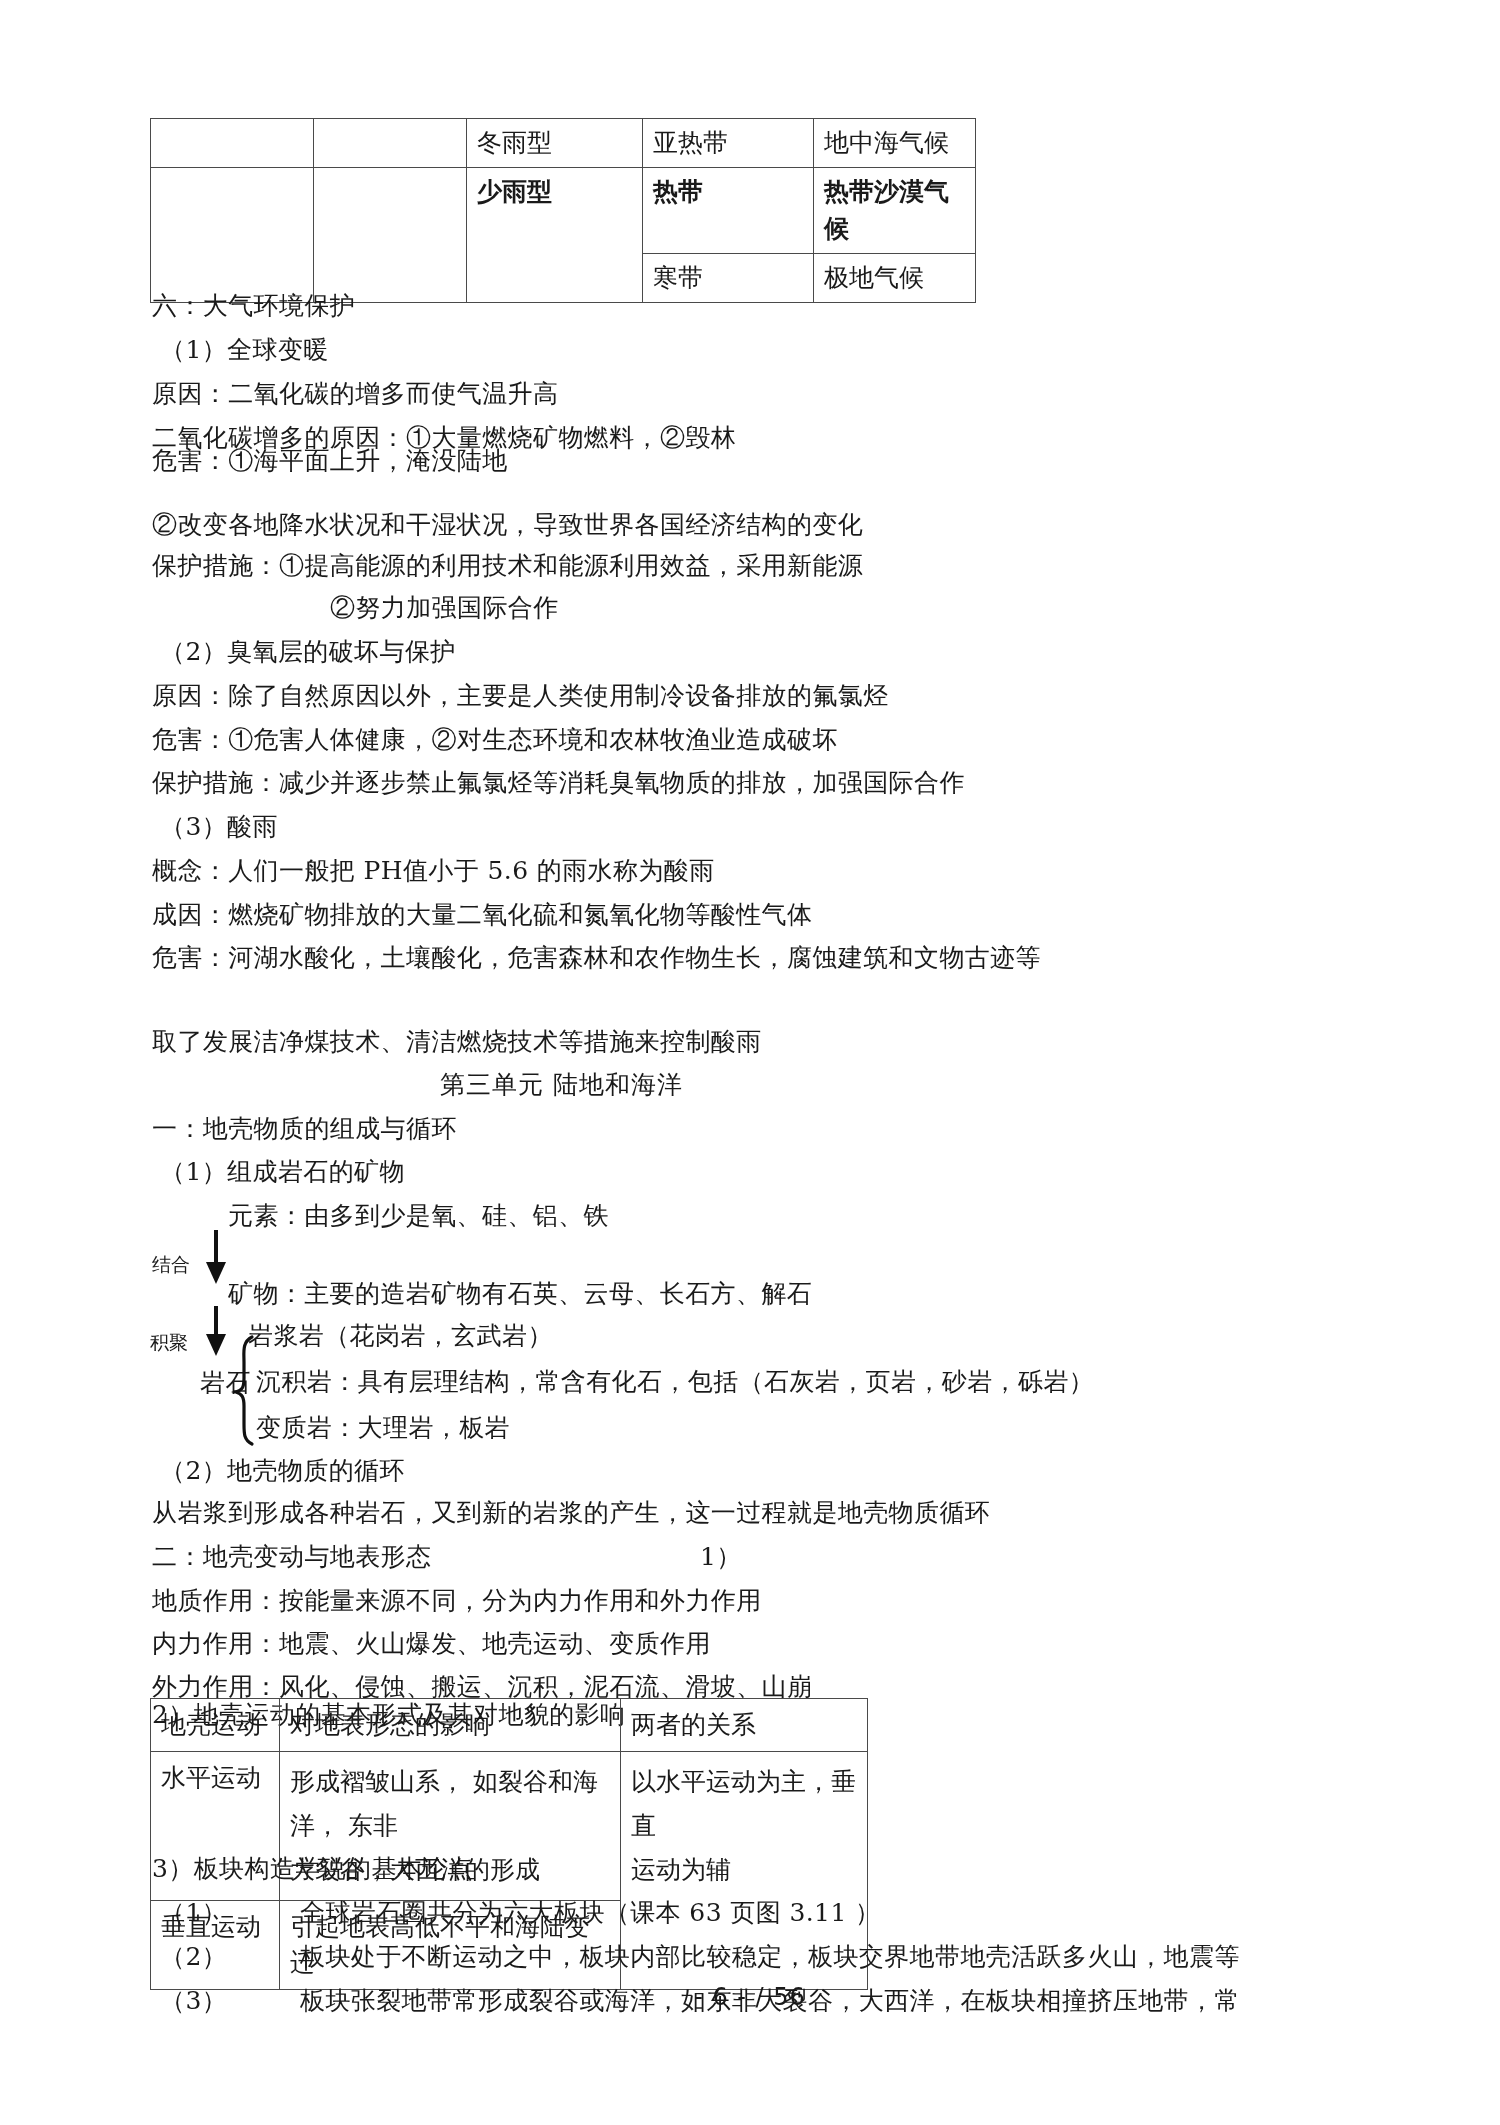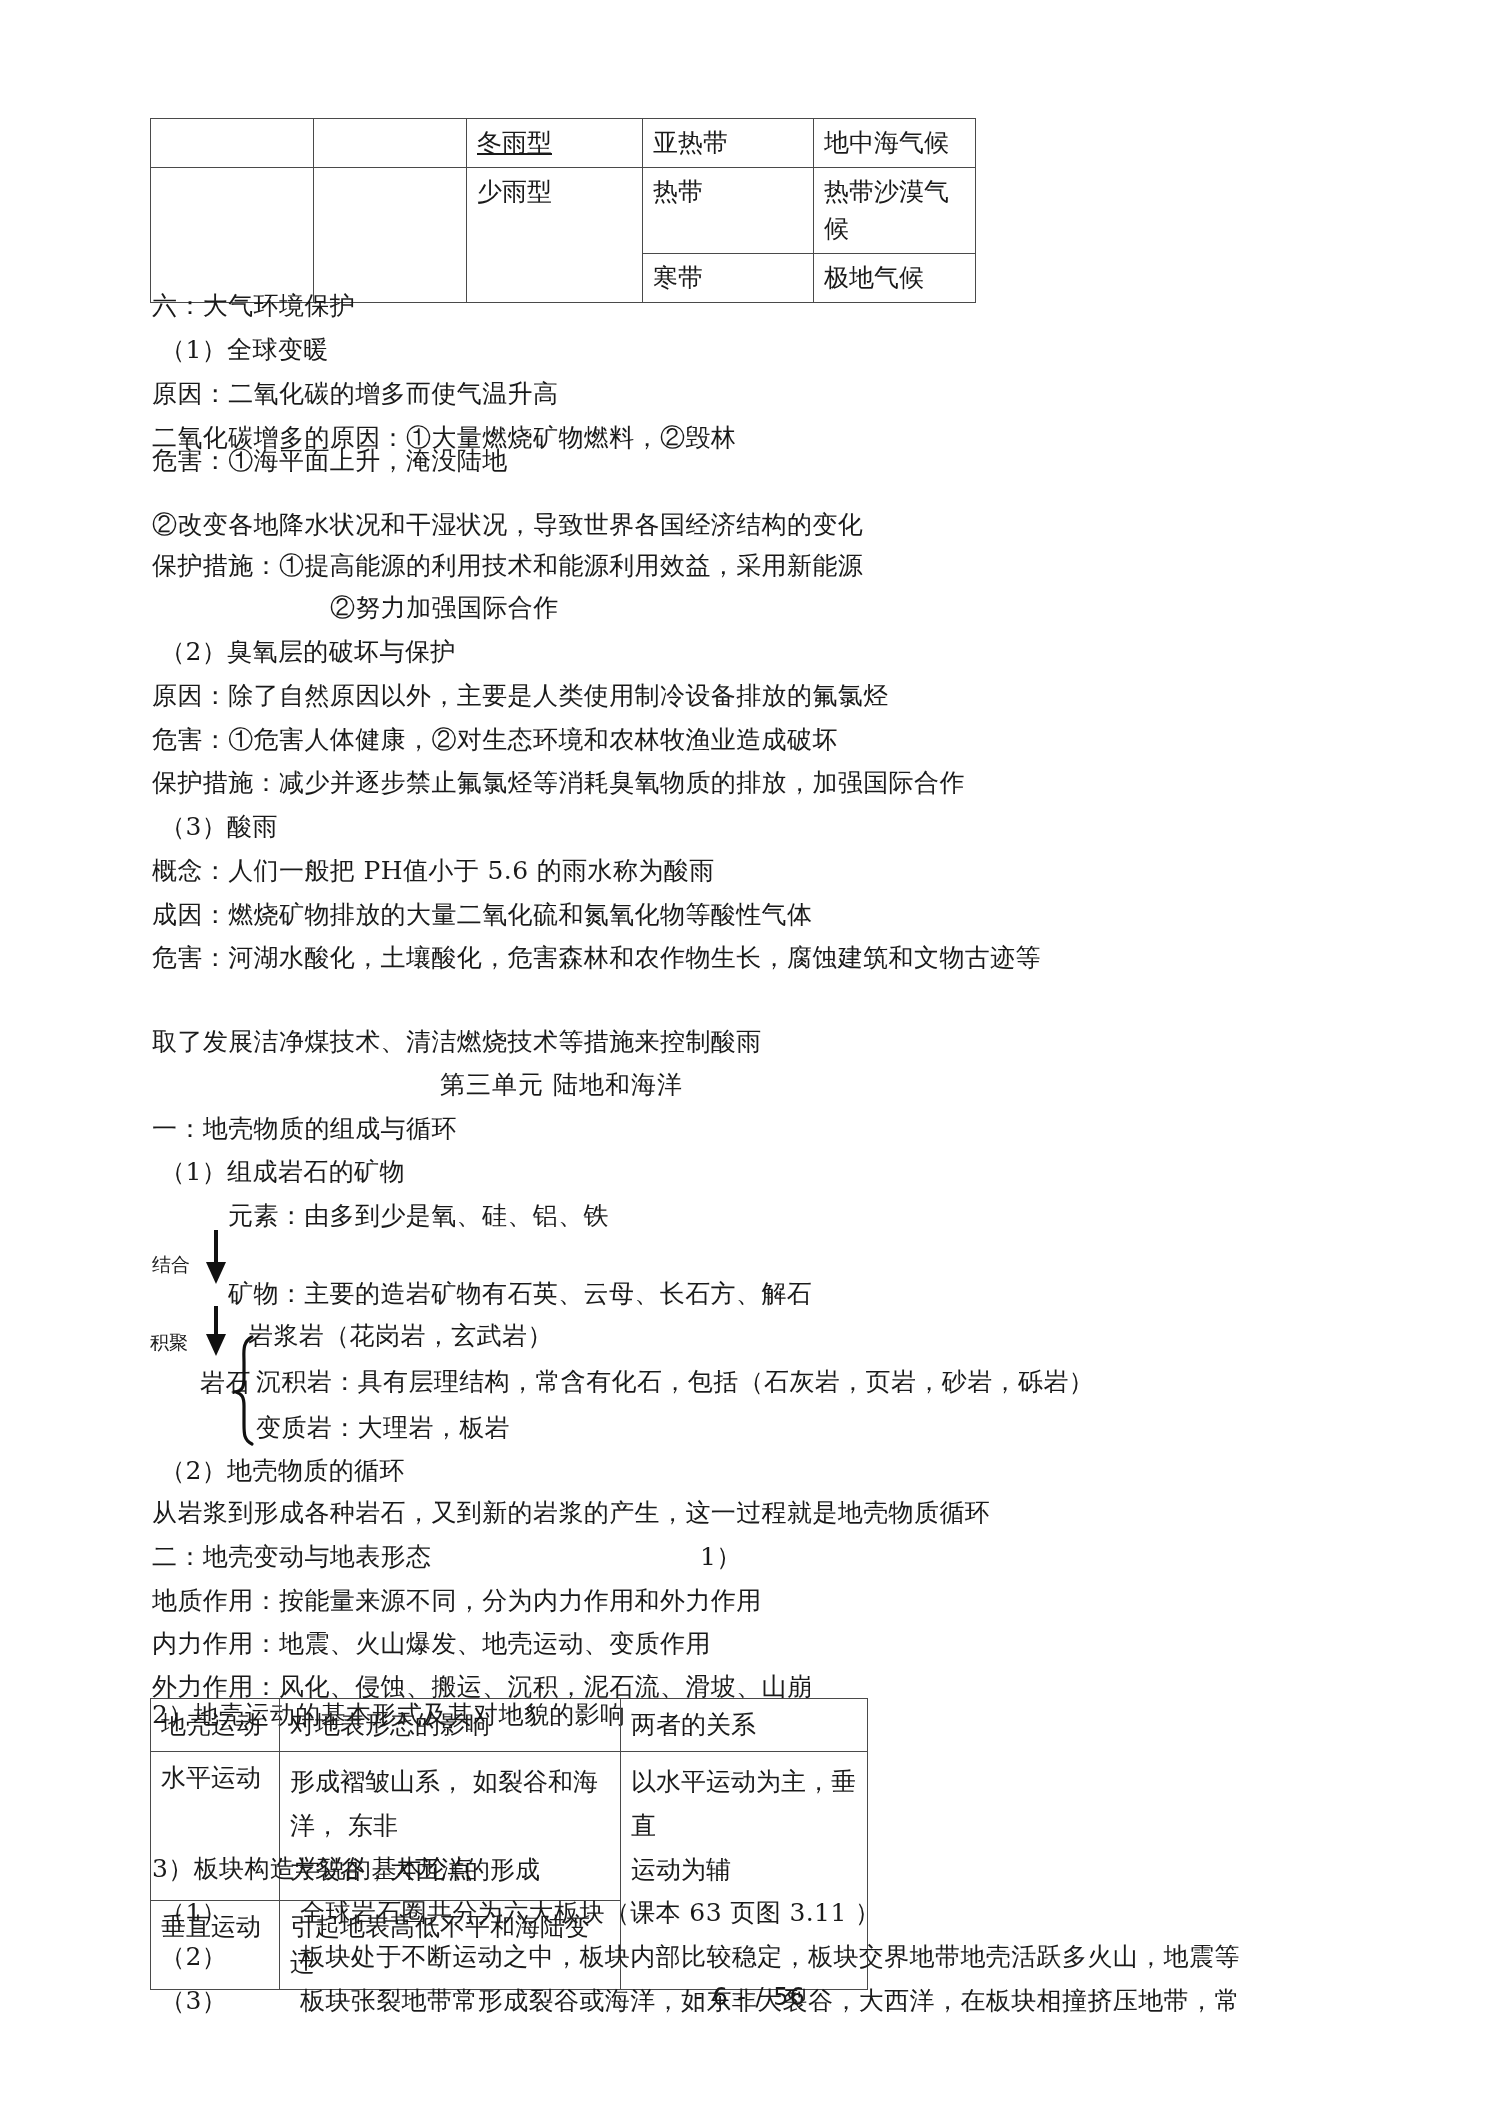--- a/index.html
+++ b/index.html
@@ -43,25 +43,25 @@
     line-height: 1.45;
     color: #1a1a1a;
     background: transparent;
   }
   .tbl td.empty { padding: 0; }
 
   
   #table-climate { left: 150px; top: 118px; width: 760px; }
   #table-climate td.c1 { width: 162px; }
   #table-climate td.c2 { width: 152px; }
-  #table-climate td.c3 { width: 155px; text-decoration: underline; }
+  #table-climate td.c3 { width: 155px; }
   #table-climate td.c4 { width: 150px; }
   #table-climate td.c5 { width: 141px; }
   #table-climate tr.r1 td { height: 36px; }
-  #table-climate tr.r2 td { height: 36px; }
+  #table-climate tr.r2 td { height: 36px; font-weight: bold; }
   #table-climate tr.r3 td { height: 36px; }
 
   
   #table-crustal { left: 150px; top: 1698px; width: 660px; }
   #table-crustal td.k1 { width: 110px; }
   #table-crustal td.k2 { width: 322px; }
   #table-crustal td.k3 { width: 228px; }
   #table-crustal td { padding: 8px 8px 8px 10px; border-radius: 22px; }
 
   

